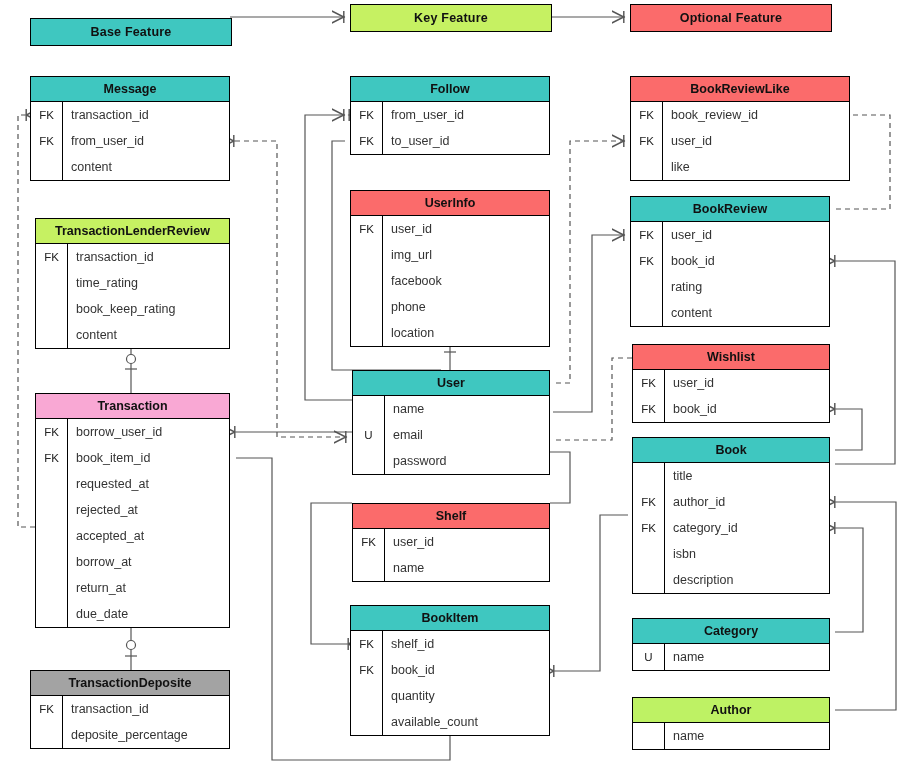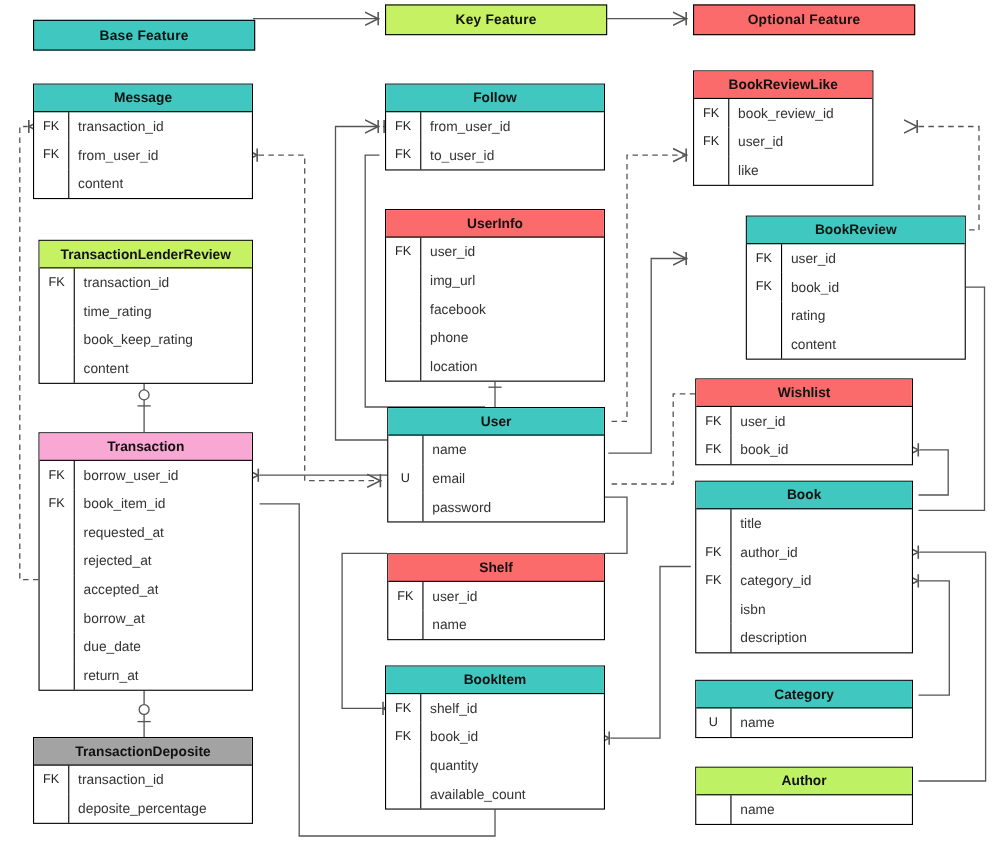--- a/index.html
+++ b/index.html
@@ -238,25 +238,25 @@
           <div class="erow">
             <div class="ekey"></div>
             <div class="ename">accepted_at</div>
           </div>
           <div class="erow">
             <div class="ekey"></div>
             <div class="ename">borrow_at</div>
           </div>
           <div class="erow">
             <div class="ekey"></div>
+            <div class="ename">return_at</div>
+          </div>
+          <div class="erow">
+            <div class="ekey"></div>
             <div class="ename">due_date</div>
-          </div>
-          <div class="erow">
-            <div class="ekey"></div>
-            <div class="ename">return_at</div>
           </div>
         </div>
       </div>
       <div class="entity" style="left: 30px; top: 670px; width: 200px;">
         <div class="etitle" style="background: #a3a3a3;">TransactionDeposite</div>
         <div class="erows">
           <div class="erow">
             <div class="ekey">FK</div>
             <div class="ename">transaction_id</div>
           </div>
@@ -348,38 +348,38 @@
           <div class="erow">
             <div class="ekey"></div>
             <div class="ename">quantity</div>
           </div>
           <div class="erow">
             <div class="ekey"></div>
             <div class="ename">available_count</div>
           </div>
         </div>
       </div>
-      <div class="entity" style="left: 630px; top: 64px; width: 164px;">
+      <div class="entity" style="left: 630px; top: 76px; width: 220px;">
         <div class="etitle" style="background: rgb(251, 107, 107);">BookReviewLike</div>
         <div class="erows">
           <div class="erow">
             <div class="ekey">FK</div>
             <div class="ename">book_review_id</div>
           </div>
           <div class="erow">
             <div class="ekey">FK</div>
             <div class="ename">user_id</div>
           </div>
           <div class="erow">
             <div class="ekey"></div>
             <div class="ename">like</div>
           </div>
         </div>
       </div>
-      <div class="entity" style="left: 630px; top: 196px; width: 200px; margin-left: 48px;">
+      <div class="entity" style="left: 630px; top: 196px; width: 200px;">
         <div class="etitle" style="background: rgb(63, 199, 192);">BookReview</div>
         <div class="erows">
           <div class="erow">
             <div class="ekey">FK</div>
             <div class="ename">user_id</div>
           </div>
           <div class="erow">
             <div class="ekey">FK</div>
             <div class="ename">book_id</div>
           </div>

